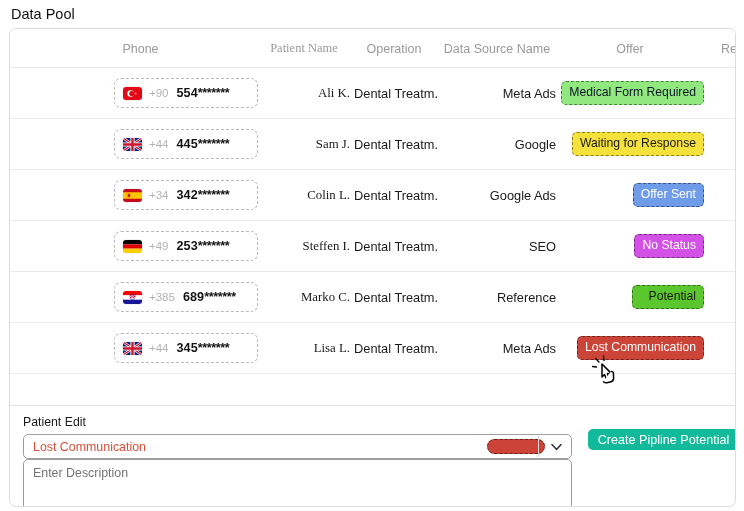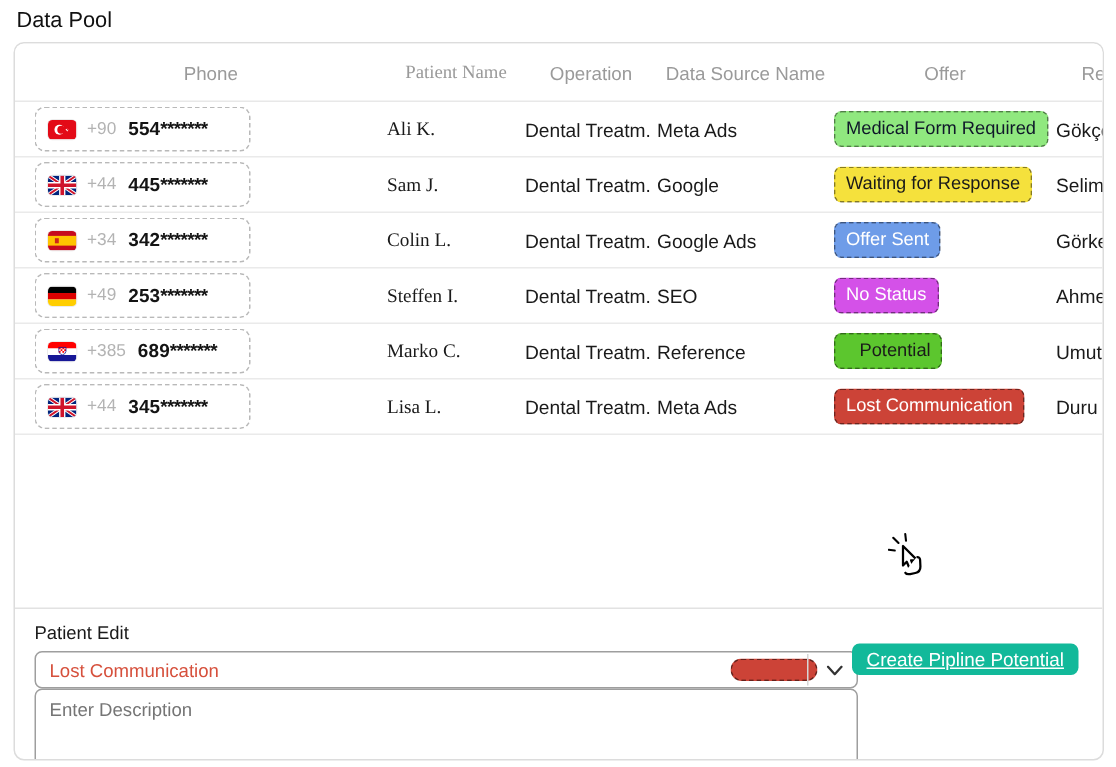--- a/index.html
+++ b/index.html
@@ -31,23 +31,23 @@
   
   .tbl { width: 100%; border-collapse: collapse; table-layout: fixed; }
   .tbl th {
     text-align: center; font-weight: 400;
     font-size: 12.5px; color: #9a9a9a;
     padding: 12px 0 11px 0;
     border-bottom: 1px solid #e8e8e8;
     background: #fff;
   }
   .tbl td {
-    padding: 0; height: 37px; vertical-align: middle;
+    padding: 0; height: 51px; vertical-align: middle;
     border-bottom: 1px solid #eaeaea;
-    font-size: 12.8px; color: #1a1a1a;
+    font-size: 12.8px; color: #1a1a1a; text-align: right;
   }
   .tbl tr:last-child td { border-bottom: 1px solid #eaeaea; }
 
   .c-phone { width: 248px; padding-left: 13px !important; }
   .c-name  { width: 92px; font-family: Liberation Serif, serif; }
   .c-oper  { width: 88px; }
   .c-src   { width: 118px; }
   .c-stat  { width: 148px; }
   .c-rep   { width: 118px; }
 
@@ -132,21 +132,21 @@
 
   
   .btn {
     position: absolute;
     border: none; border-radius: 5px;
     color: #fff; font-size: 12.6px;
     font-family: "Liberation Sans", sans-serif;
     cursor: pointer; text-align: center;
     padding: 0;
   }
-  #btn-create { left: 558px; top: 400px; width: 151px; height: 21px; background: #12b99a; text-decoration: underline; }
+  #btn-create { left: 578px; top: 400px; width: 151px; height: 21px; background: #12b99a; }
   #btn-remove { left: 578px; top: 430px; width: 151px; height: 21px; background: #f0544b; }
 
   
   .cursor { position: absolute; left: 592px; top: 355px; width: 34px; height: 34px; pointer-events: none; }
   .cursor svg { display: block; }
 </style>
 </head>
 <body>
 
 <div class="page">

